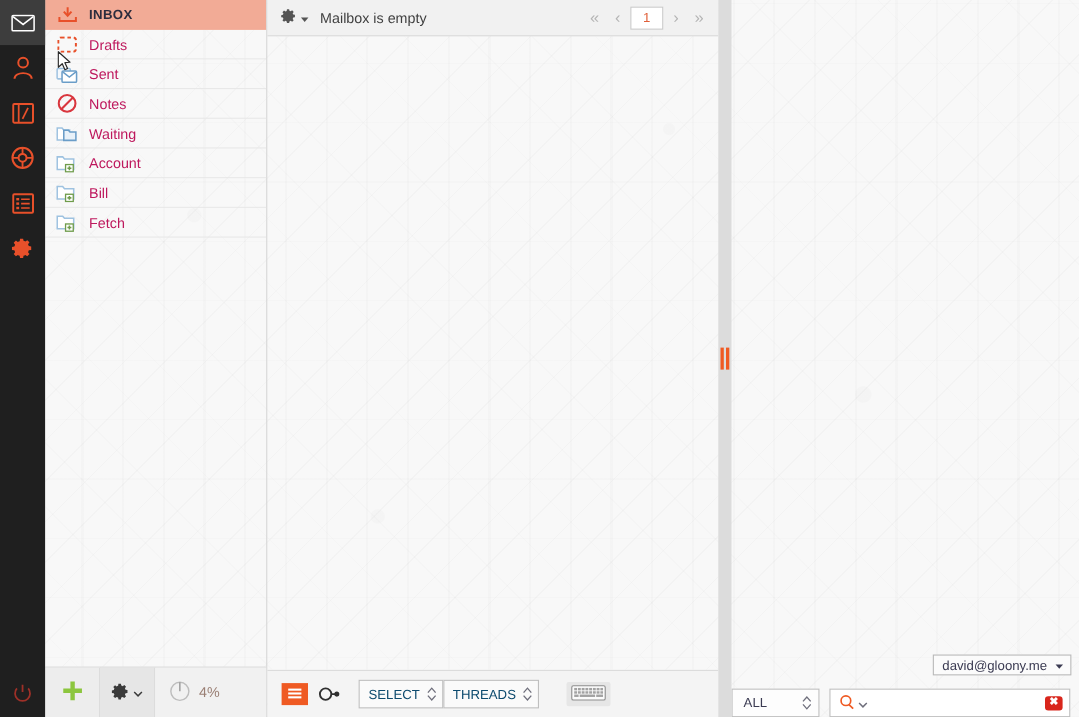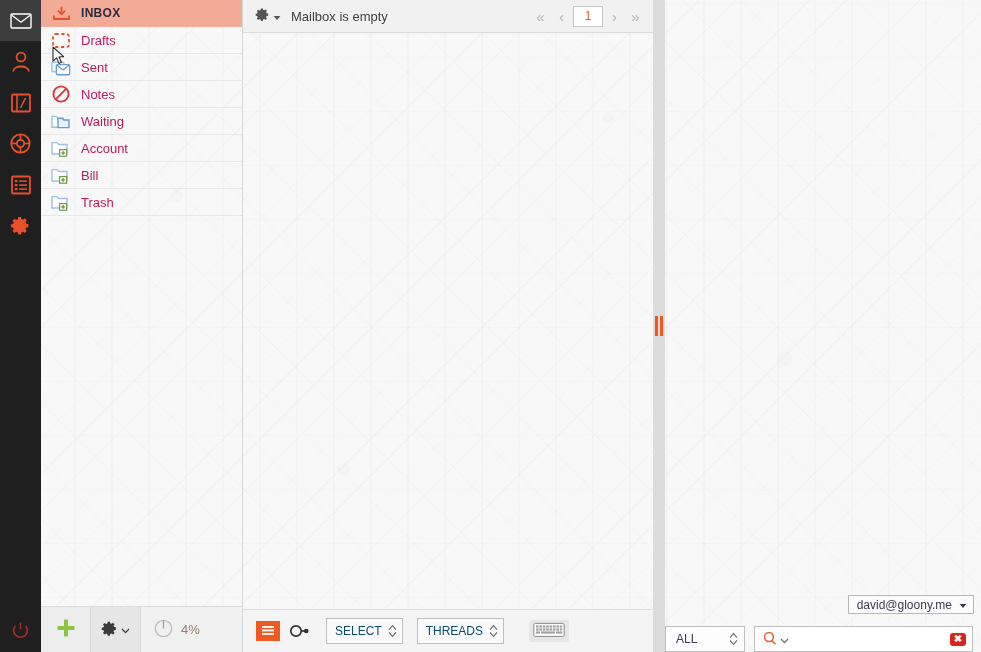--- a/index.html
+++ b/index.html
@@ -360,21 +360,21 @@
 
       <div class="folder-row">
         <span class="f-icon">
           <svg width="20" height="17" viewBox="0 0 20 17">
             <path d="M1 14 V2.6 h5 l1.6 1.9 h8.4 V14 z" fill="#ffffff" stroke="#9ec2e0" stroke-width="1.4"></path>
             <rect x="8.6" y="9.6" width="7" height="6.6" fill="#ffffff" stroke="#6f9c4b" stroke-width="1.2"></rect>
             <line x1="12.1" y1="11.1" x2="12.1" y2="14.7" stroke="#6f9c4b" stroke-width="1.4"></line>
             <line x1="10.3" y1="12.9" x2="13.9" y2="12.9" stroke="#6f9c4b" stroke-width="1.4"></line>
           </svg>
         </span>
-        <span class="f-label">Trash</span>
+        <span class="f-label">Fetch</span>
       </div>
 
 
     </div>
 
     <div class="folder-foot">
       <div class="foot-btn plus">
         <span>
           <svg width="22" height="22" viewBox="0 0 22 22">
             <line x1="11" y1="2.5" x2="11" y2="19.5" stroke="#8cc63e" stroke-width="4"></line>
@@ -456,21 +456,21 @@
       <div class="sel-box" style="margin-left:14px;">
         <span>SELECT</span>
         <span class="spin">
           <svg width="9" height="14" viewBox="0 0 9 14">
             <path d="M1 5.6 L4.5 1.6 L8 5.6" fill="none" stroke="#6f6f7c" stroke-width="1.2"></path>
             <path d="M1 8.4 L4.5 12.4 L8 8.4" fill="none" stroke="#6f6f7c" stroke-width="1.2"></path>
           </svg>
         </span>
       </div>
 
-      <div class="sel-box" style="margin-left:14px;">
+      <div class="sel-box" style="">
         <span>THREADS</span>
         <span class="spin">
           <svg width="9" height="14" viewBox="0 0 9 14">
             <path d="M1 5.6 L4.5 1.6 L8 5.6" fill="none" stroke="#6f6f7c" stroke-width="1.2"></path>
             <path d="M1 8.4 L4.5 12.4 L8 8.4" fill="none" stroke="#6f6f7c" stroke-width="1.2"></path>
           </svg>
         </span>
       </div>
 
       <div class="kbd-btn" style="margin-left:25px;">

